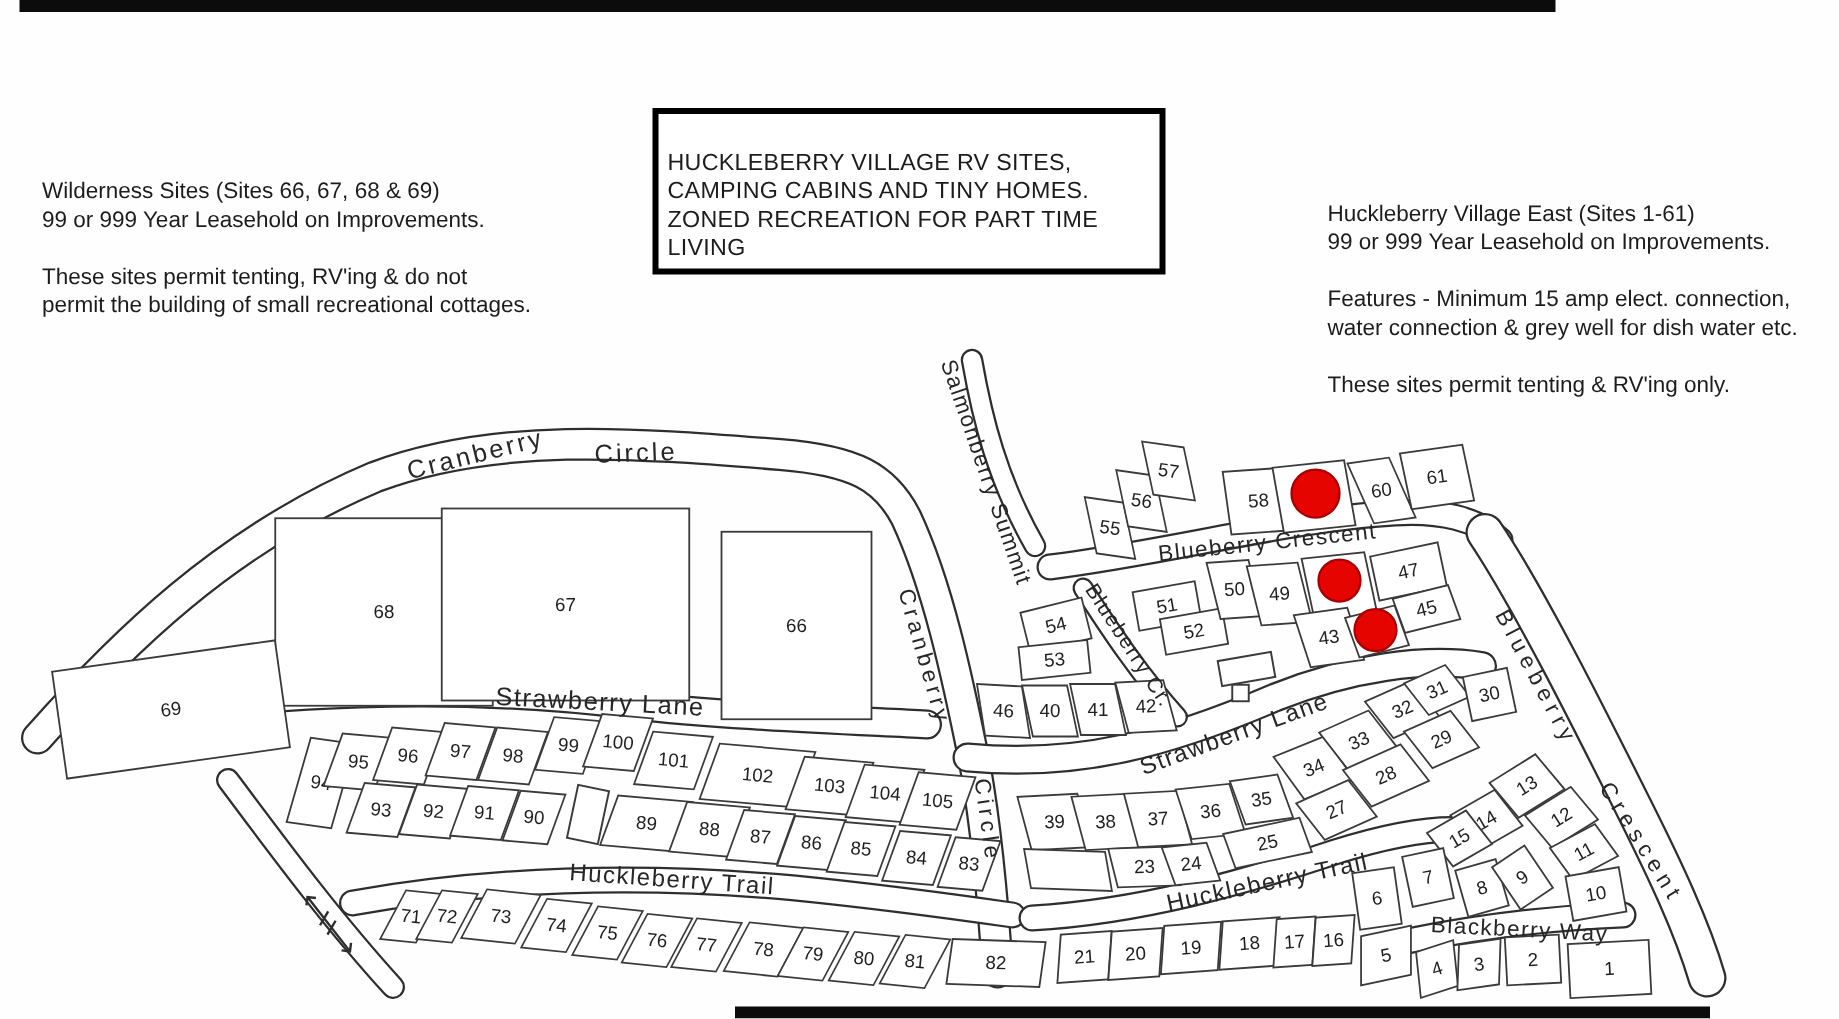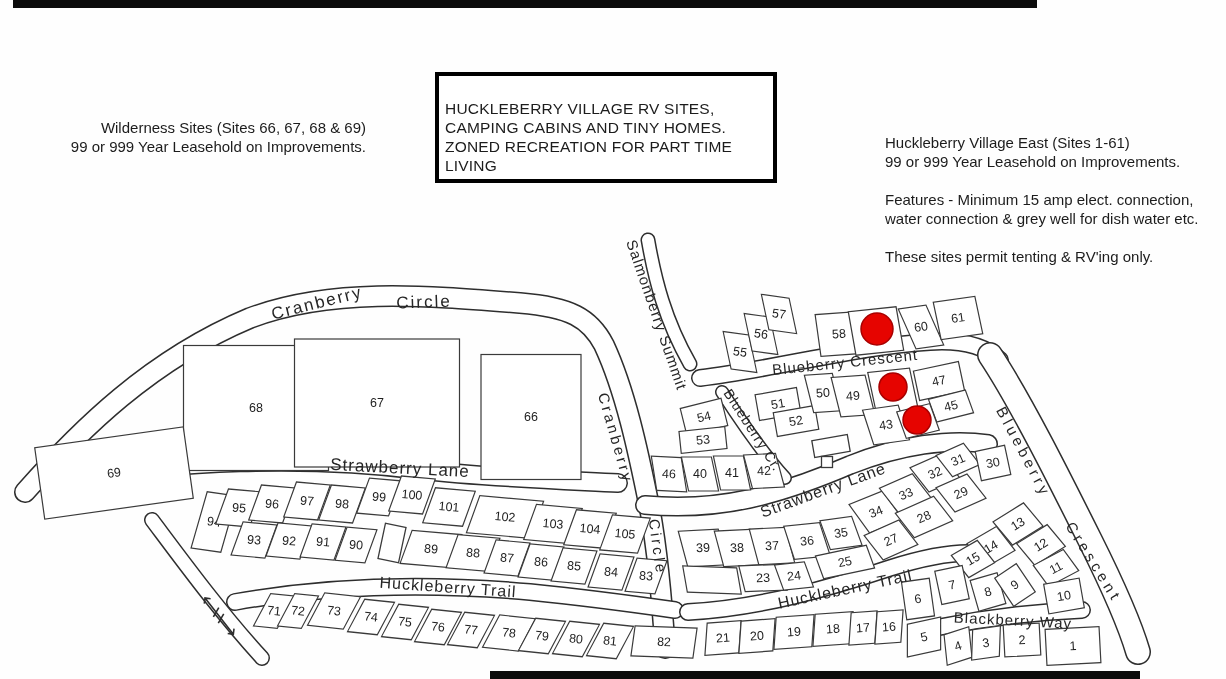--- a/index.html
+++ b/index.html
@@ -4,21 +4,21 @@
 <style>
   html,body{margin:0;padding:0;}
   body{
     width:1226px;height:679px;position:relative;overflow:hidden;
     background:#fefefe;
     font-family:"Liberation Sans", sans-serif;
     color:#1c1c1c;
   }
   .text-block{position:absolute;font-size:15px;line-height:19px;}
   .text-block p{margin:0 0 19px 0;white-space:pre-line;}
-  #left-block{left:16px;top:118px;width:350px;text-align:right;}
+  #left-block{left:28px;top:118px;width:350px;}
   #right-block{left:885px;top:133px;width:345px;}
   #title-box{
     position:absolute;left:435px;top:72px;width:322px;
     border:4px solid #000;background:#fff;
     padding:4px 6px;font-size:15.5px;line-height:19px;
     white-space:pre-line;letter-spacing:.2px;
   }
   #map-svg{position:absolute;left:0;top:0;}
 </style>
 </head>
@@ -660,20 +660,22 @@
     <g transform="translate(205 598) rotate(52)" stroke="#2e2e2e" stroke-width="1.6" fill="none">
       <path d="M0 0 L46 0 M4 -4 L0 0 L4 4 M42 -4 L46 0 L42 4 M16 -5 L20 5 M24 -5 L28 5"></path>
     </g>
     <rect x="13" y="0" width="1024" height="8" fill="#0c0c0c"></rect>
     <rect x="490" y="671" width="650" height="8" fill="#0c0c0c"></rect>
   </svg>
 
 <div class="text-block" id="left-block">
   <p>Wilderness Sites (Sites 66, 67, 68 &amp; 69)
 99 or 999 Year Leasehold on Improvements.</p>
+  <p>These sites permit tenting, RV'ing &amp; do not
+permit the building of small recreational cottages.</p>
 </div>
 
 <div id="title-box">
   <span>HUCKLEBERRY VILLAGE RV SITES,
 CAMPING CABINS AND TINY HOMES.
 ZONED RECREATION FOR PART TIME
 LIVING</span>
 </div>
 
 <div class="text-block" id="right-block">

